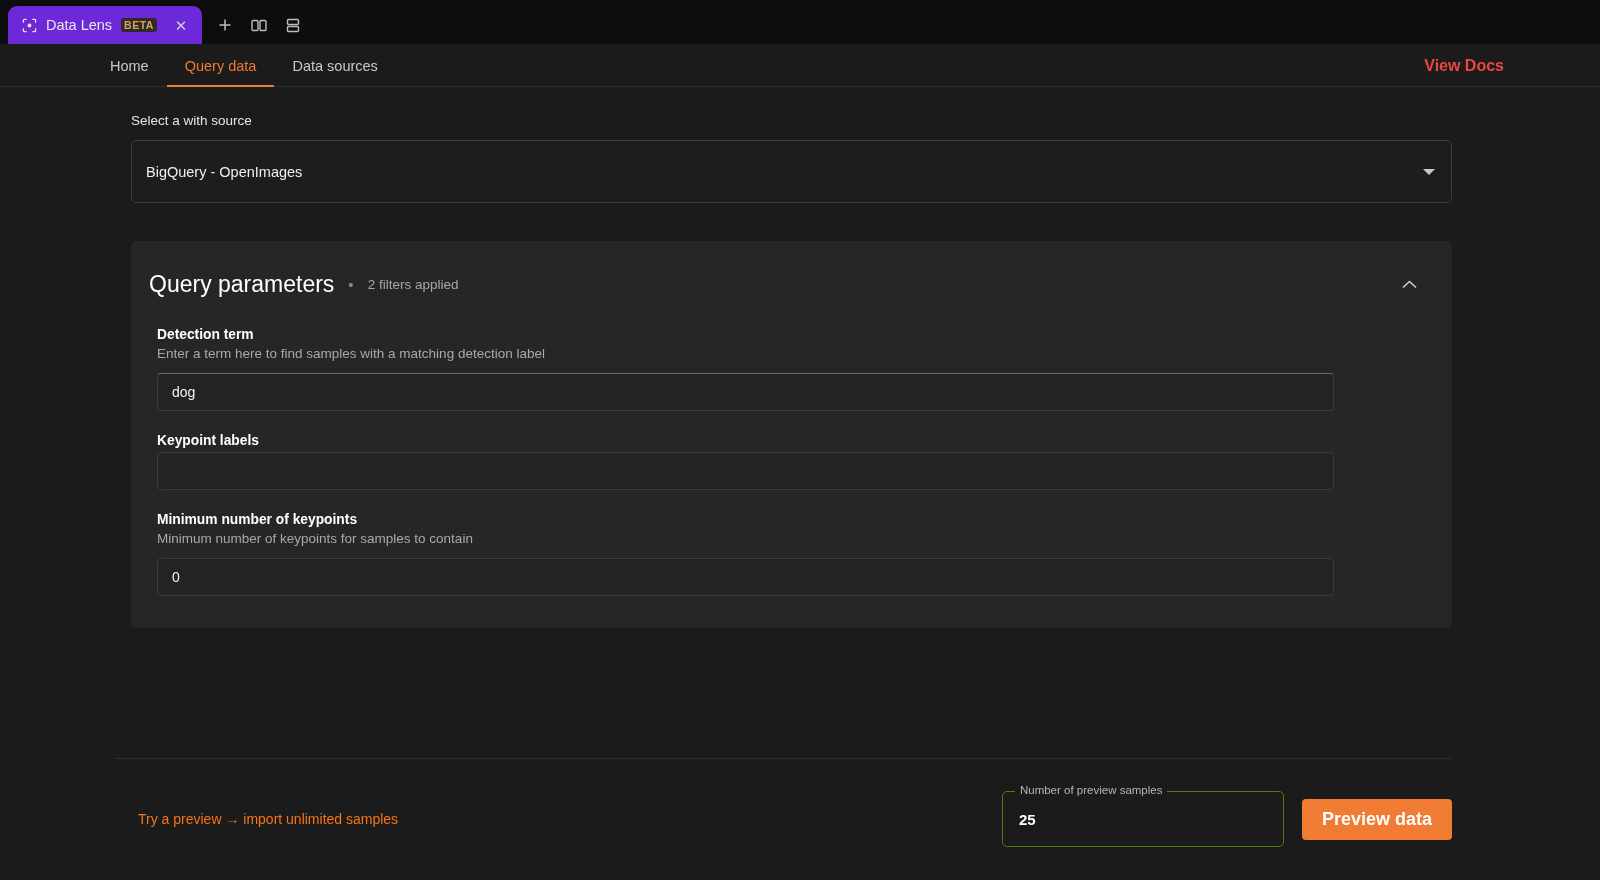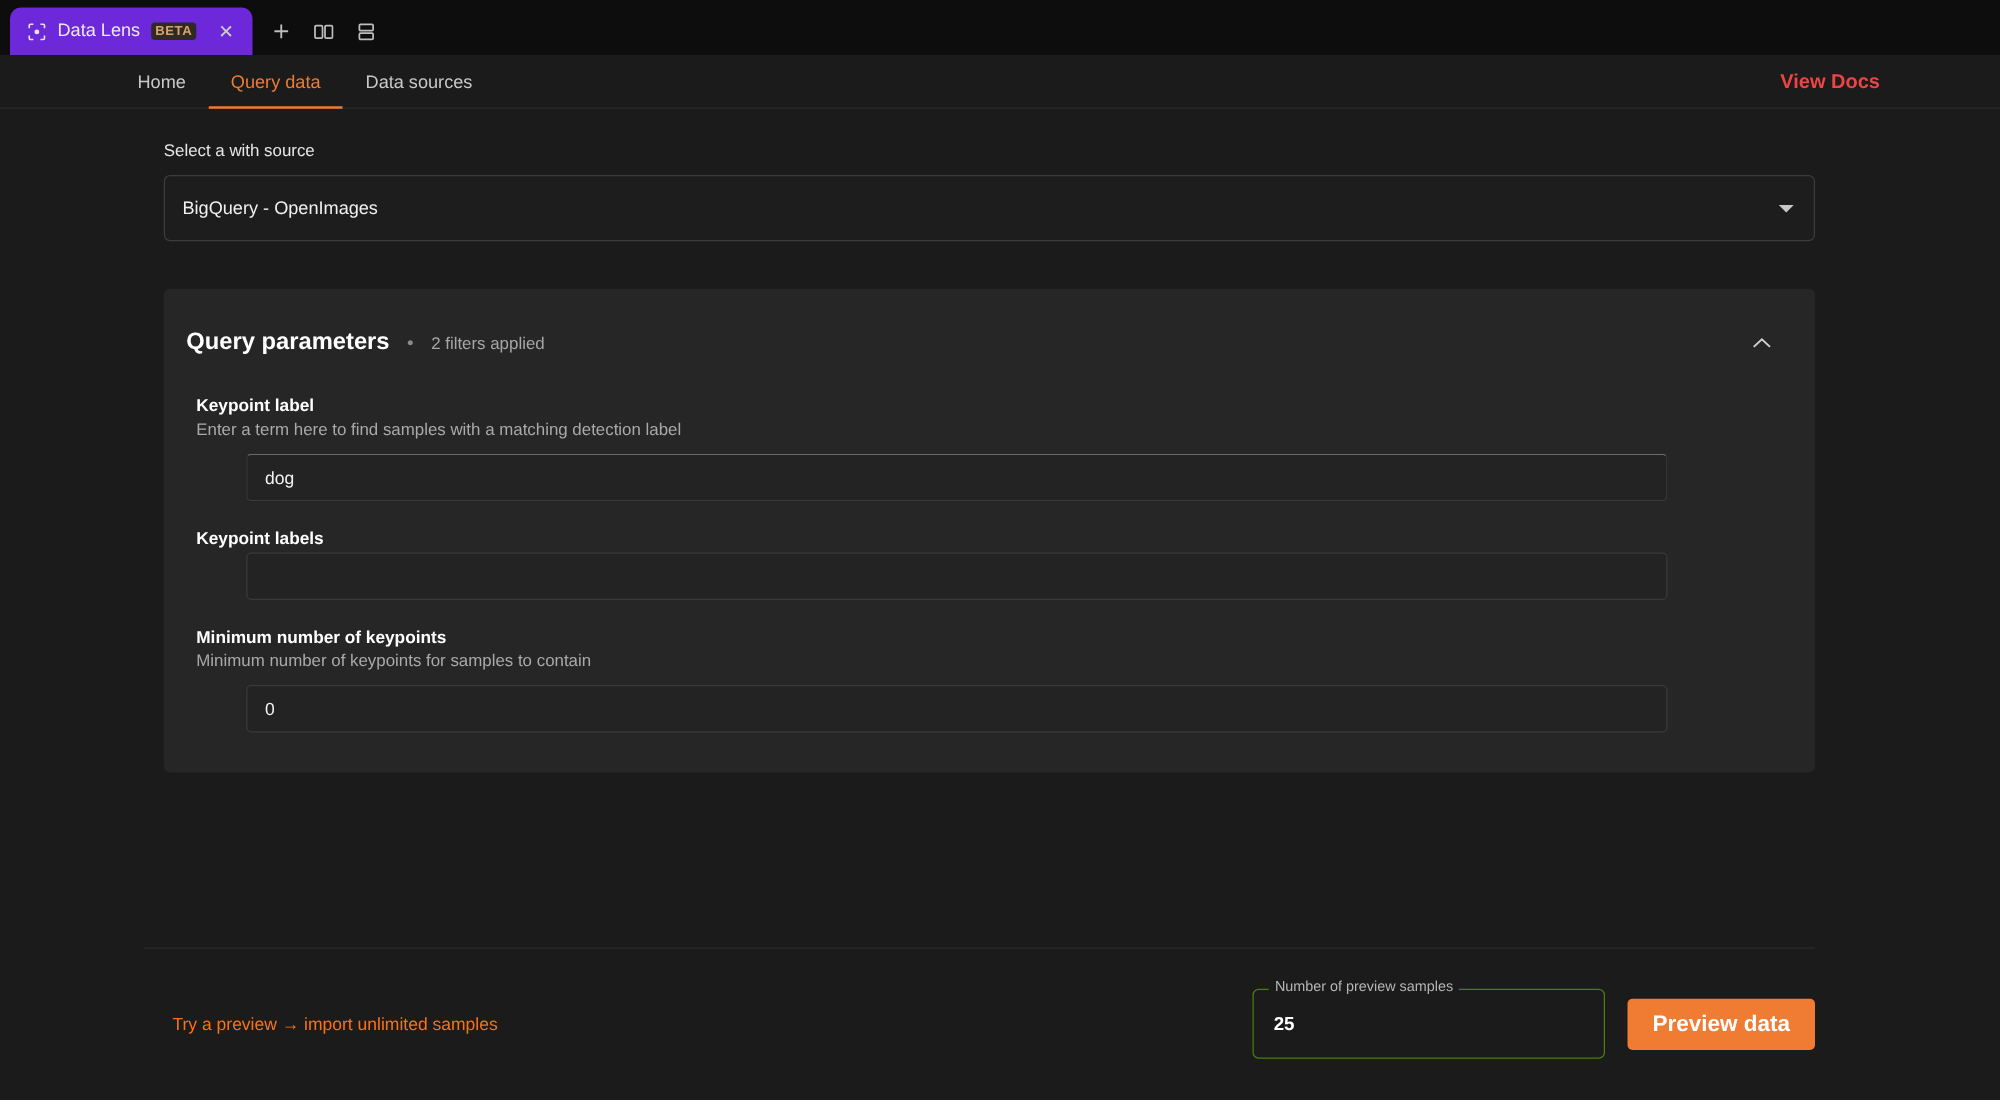--- a/index.html
+++ b/index.html
@@ -120,21 +120,21 @@
   
   .content { padding: 26px 148px 0 131px; }
 
   .field-label {
     color: #e6e6e6;
     font-size: 13.5px;
     margin-bottom: 12px;
   }
 
   .select-box {
-    height: 53px;
+    height: 63px;
     border: 1px solid #3c3c3c;
     border-radius: 5px;
     background: #1d1d1d;
     display: flex;
     align-items: center;
     padding: 0 16px 0 14px;
     position: relative;
   }
   .select-value {
     color: #f0f0f0;
@@ -157,22 +157,22 @@
   }
   .panel-head {
     display: flex;
     align-items: center;
     padding: 0 30px 0 18px;
     position: relative;
     height: 34px;
   }
   .panel-title {
     color: #ffffff;
-    font-size: 19px;
-    font-weight: bold;
+    font-size: 23px;
+    font-weight: normal;
   }
   .panel-dot {
     color: #8a8a8a;
     font-size: 15px;
     margin: 0 14px;
   }
   .panel-sub {
     color: #a6a6a6;
     font-size: 13.5px;
   }
@@ -201,21 +201,20 @@
   .text-input {
     height: 38px;
     border: 1px solid #3a3a3a;
     border-radius: 4px;
     background: #232323;
     display: flex;
     align-items: center;
     padding: 0 14px;
     color: #f2f2f2;
     font-size: 14px;
-    margin-left: 40px;
   }
   .text-input.highlight { border-top-color: #6a6a6a; }
 
   
   .footer {
     position: absolute;
     left: 0; right: 0;
     bottom: 0;
     height: 122px;
     padding: 0 148px 0 138px;
@@ -351,21 +350,21 @@
         <span class="collapse-btn">
           <svg width="15" height="9" viewBox="0 0 15 9" fill="none" stroke="#d0d0d0" stroke-width="1.6">
             <path d="M1 7.5L7.5 1.5L14 7.5"></path>
           </svg>
         </span>
       </div>
 
       <div class="panel-body">
 
         <div class="form-row">
-          <div class="form-label">Keypoint label</div>
+          <div class="form-label">Detection term</div>
           <div class="form-help">Enter a term here to find samples with a matching detection label</div>
           <div class="text-input highlight">dog</div>
         </div>
 
         <div class="form-row">
           <div class="form-label">Keypoint labels</div>
           <div class="text-input"></div>
         </div>
 
         <div class="form-row">

